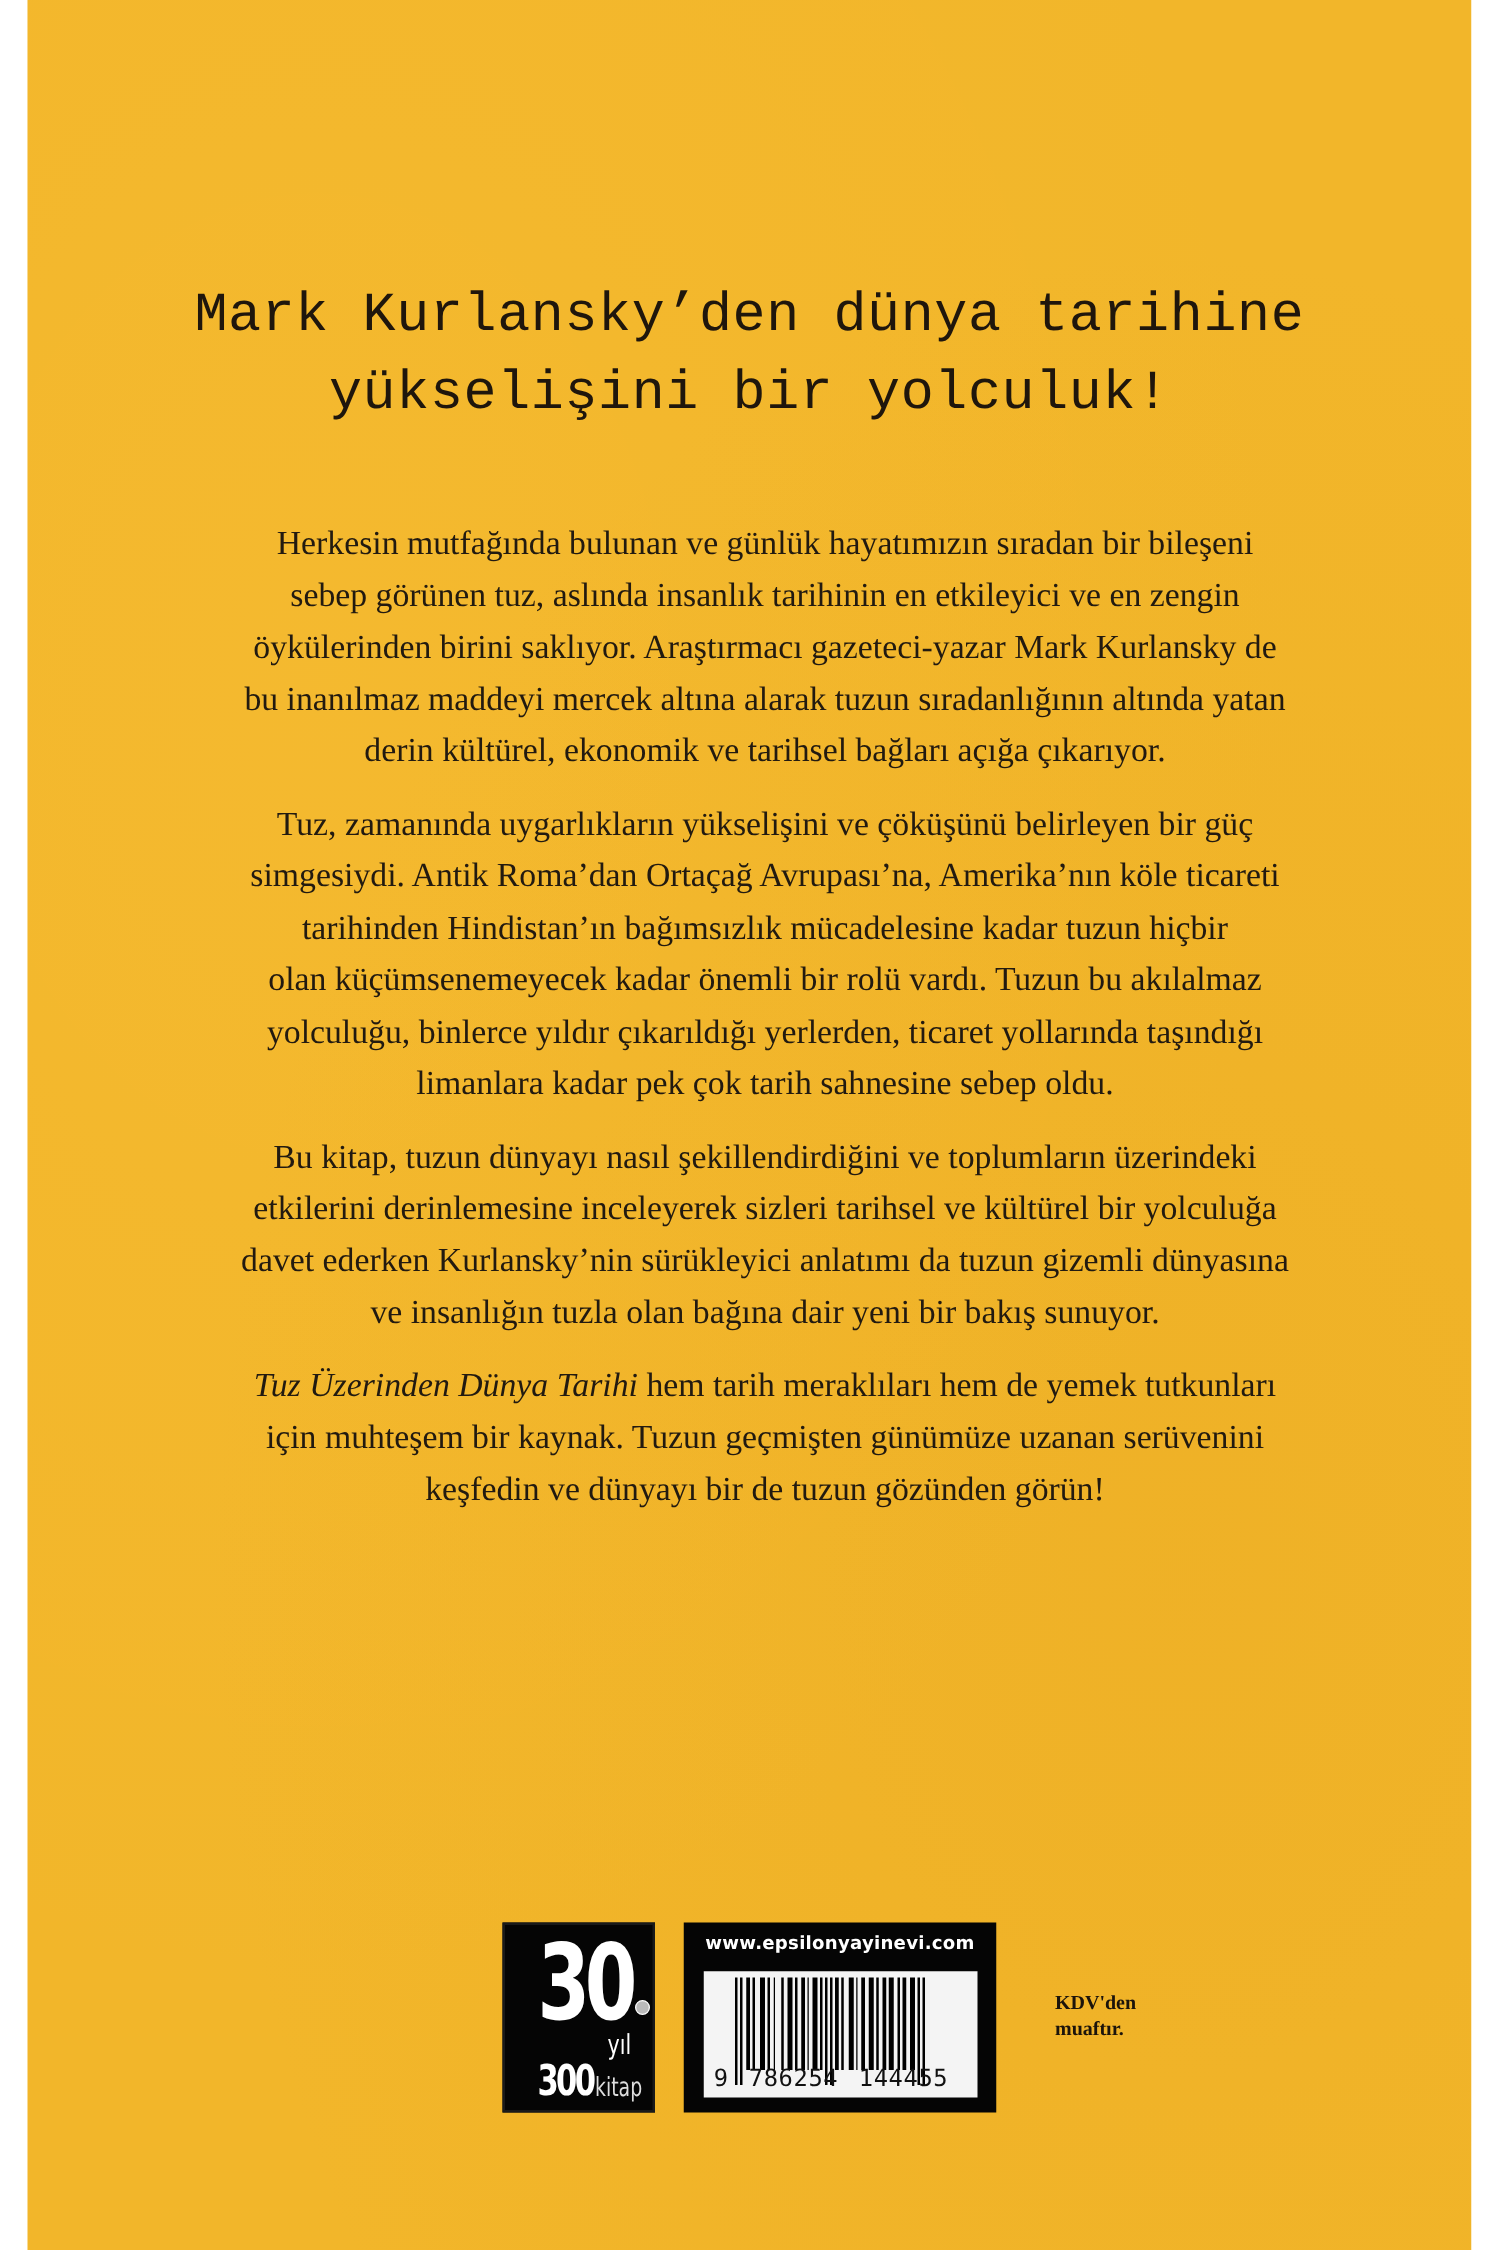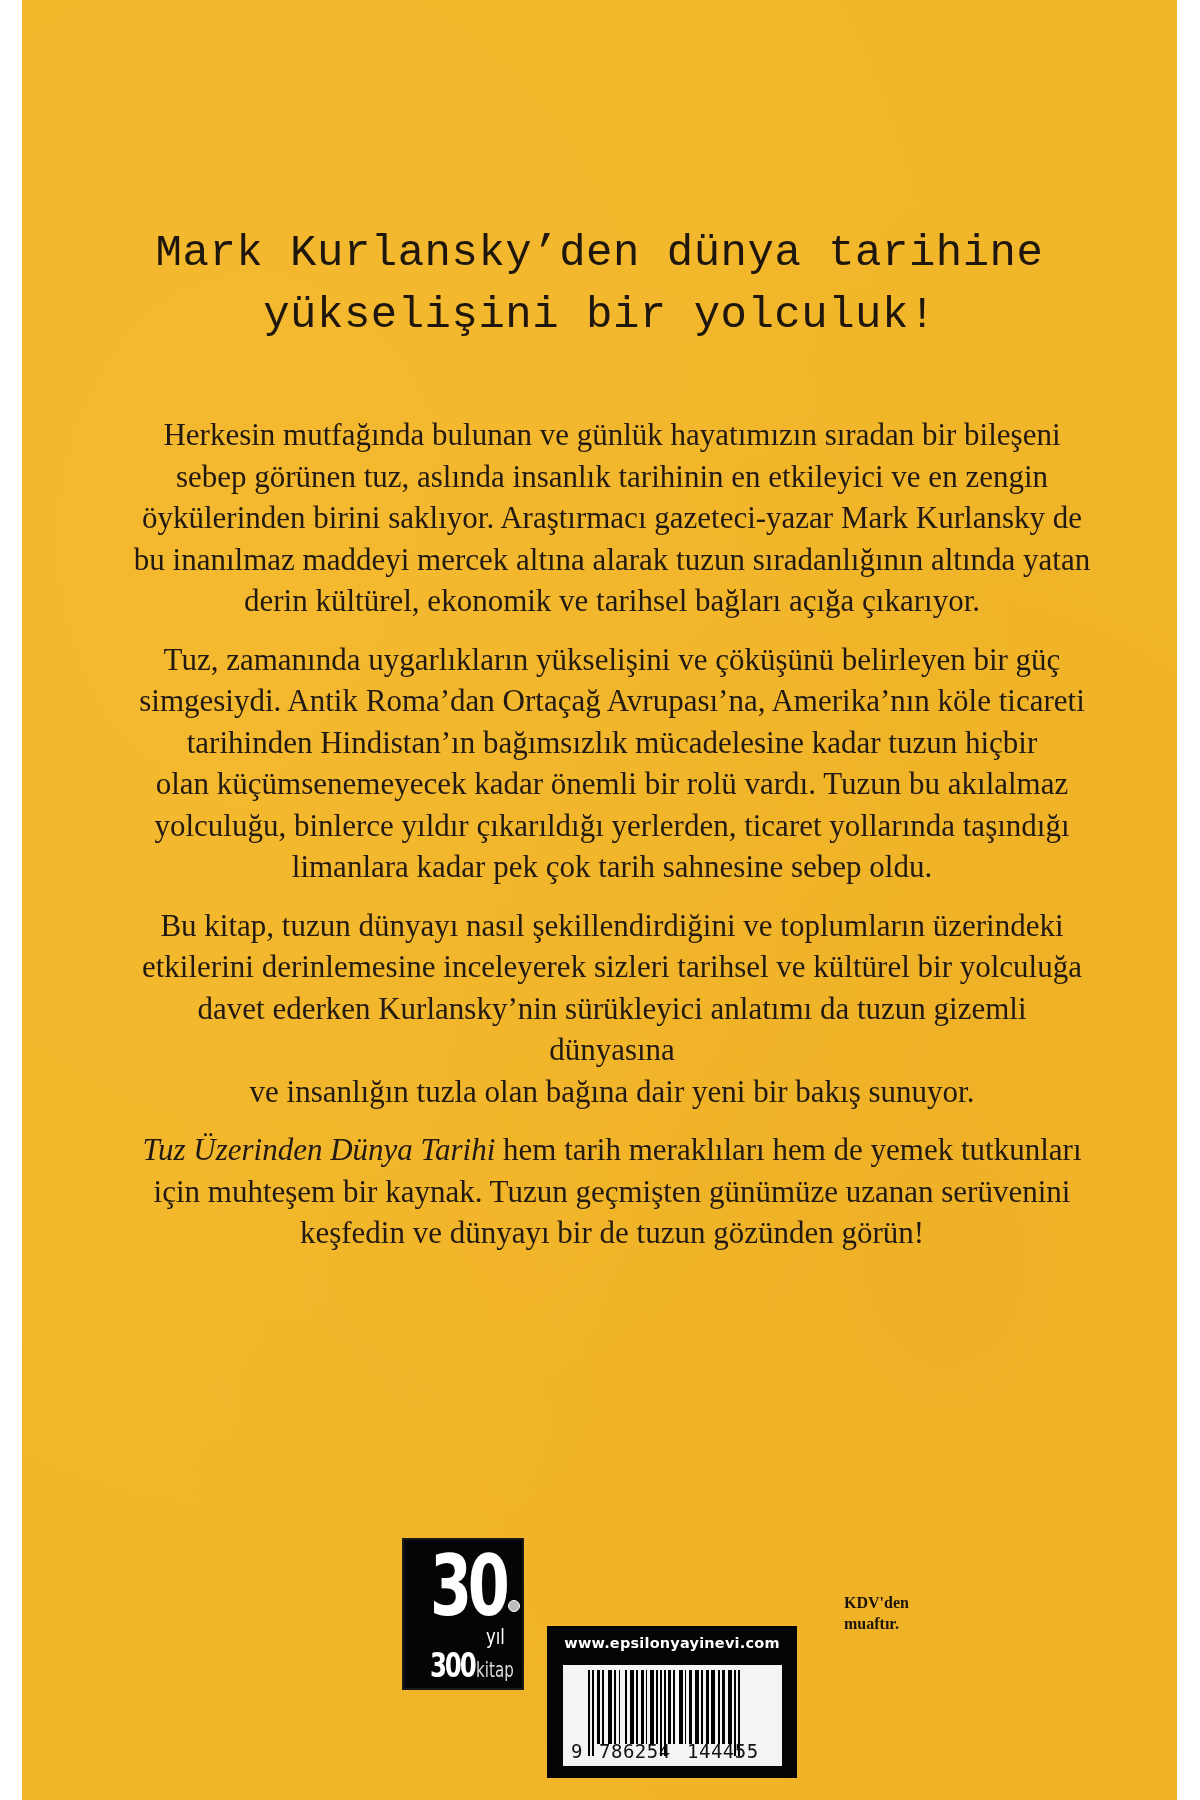--- a/index.html
+++ b/index.html
@@ -37,21 +37,21 @@
       letter-spacing: 0.5px;
     }
     .headline div { margin: 0; font-family: Liberation Mono, monospace; }
     .body-text {
       position: absolute;
       left: 110px;
       width: 960px;
       top: 414px;
       text-align: center;
       color: #221a10;
-      font-size: 31px;
+      font-size: 27px;
       line-height: 41.5px;
     }
     .body-text p {
       margin: 0 0 17px 0;
     }
     .body-text .line { display: block; }
     .body-text em { font-style: italic; }
 
     
     .badge {
@@ -115,21 +115,21 @@
       line-height: 21px;
       color: #dddddd;
       transform: scaleX(0.72);
       transform-origin: left top;
     }
 
     
     .barcode-box {
       position: absolute;
       left: 525px;
-      top: 1626px;
+      top: 1538px;
       width: 250px;
       height: 152px;
       background: #050505;
       box-sizing: border-box;
     }
     .barcode-box .url {
       position: absolute;
       left: 0;
       width: 100%;
       top: 9px;

